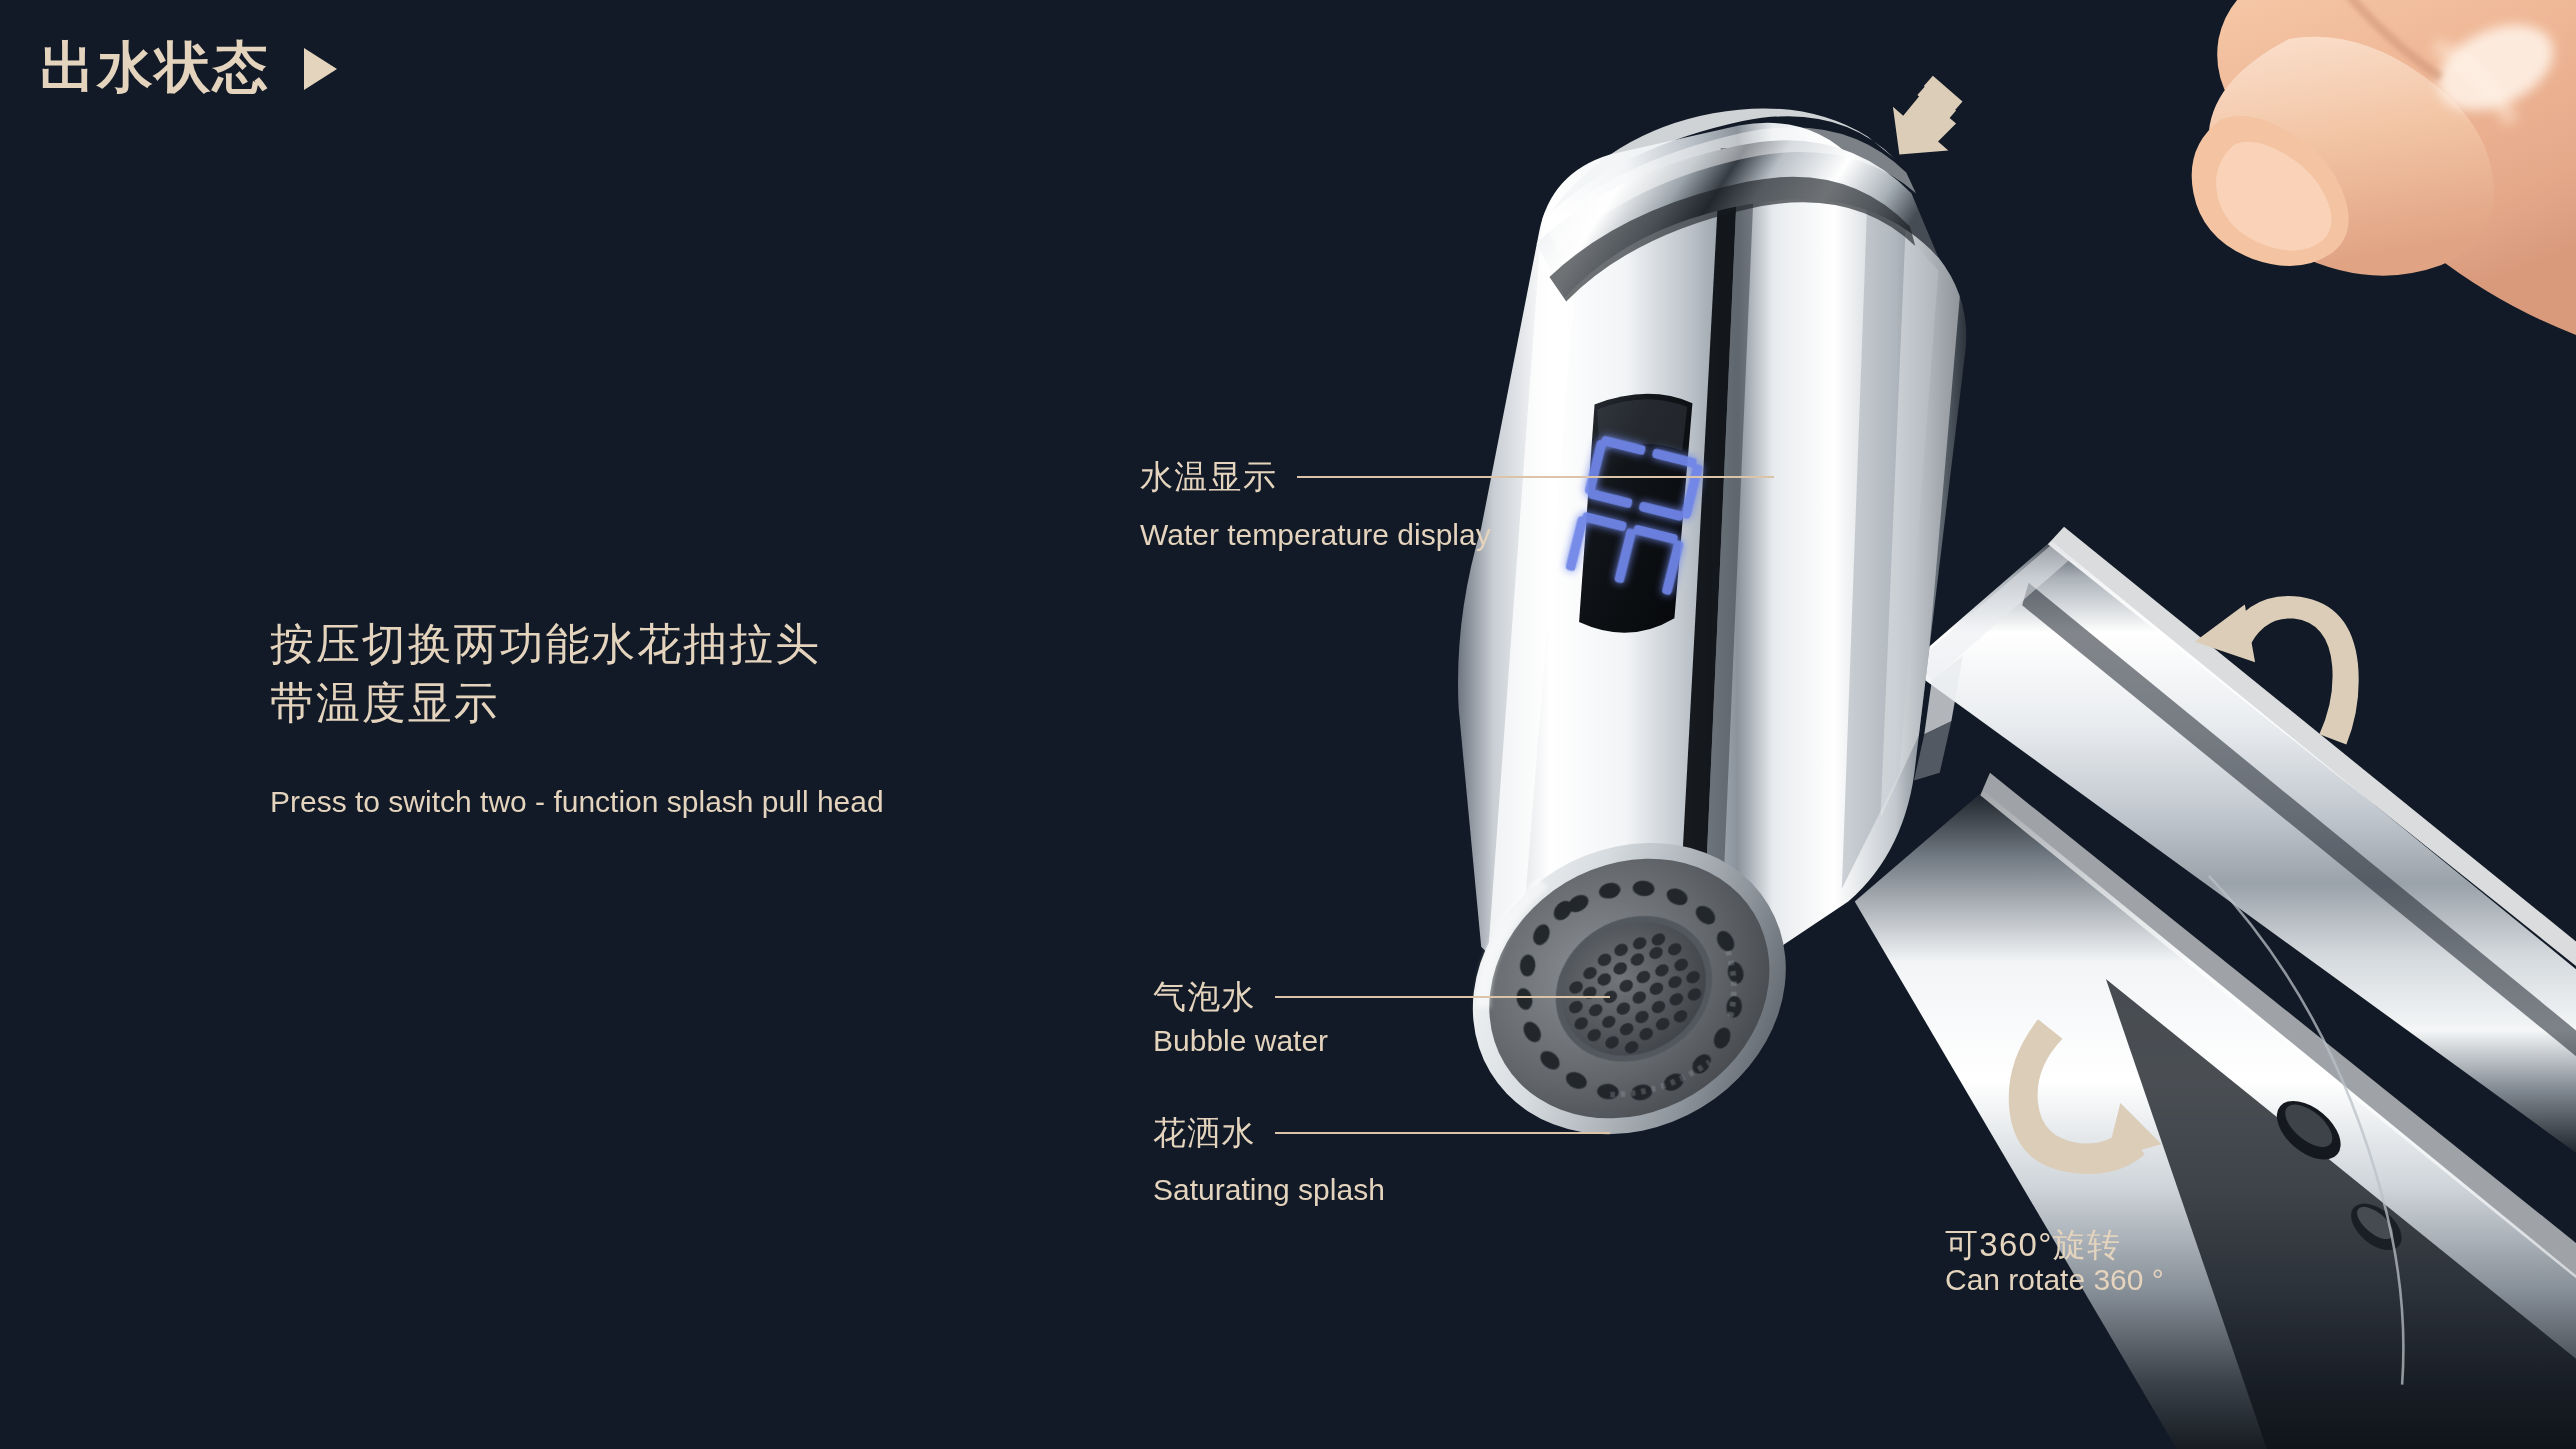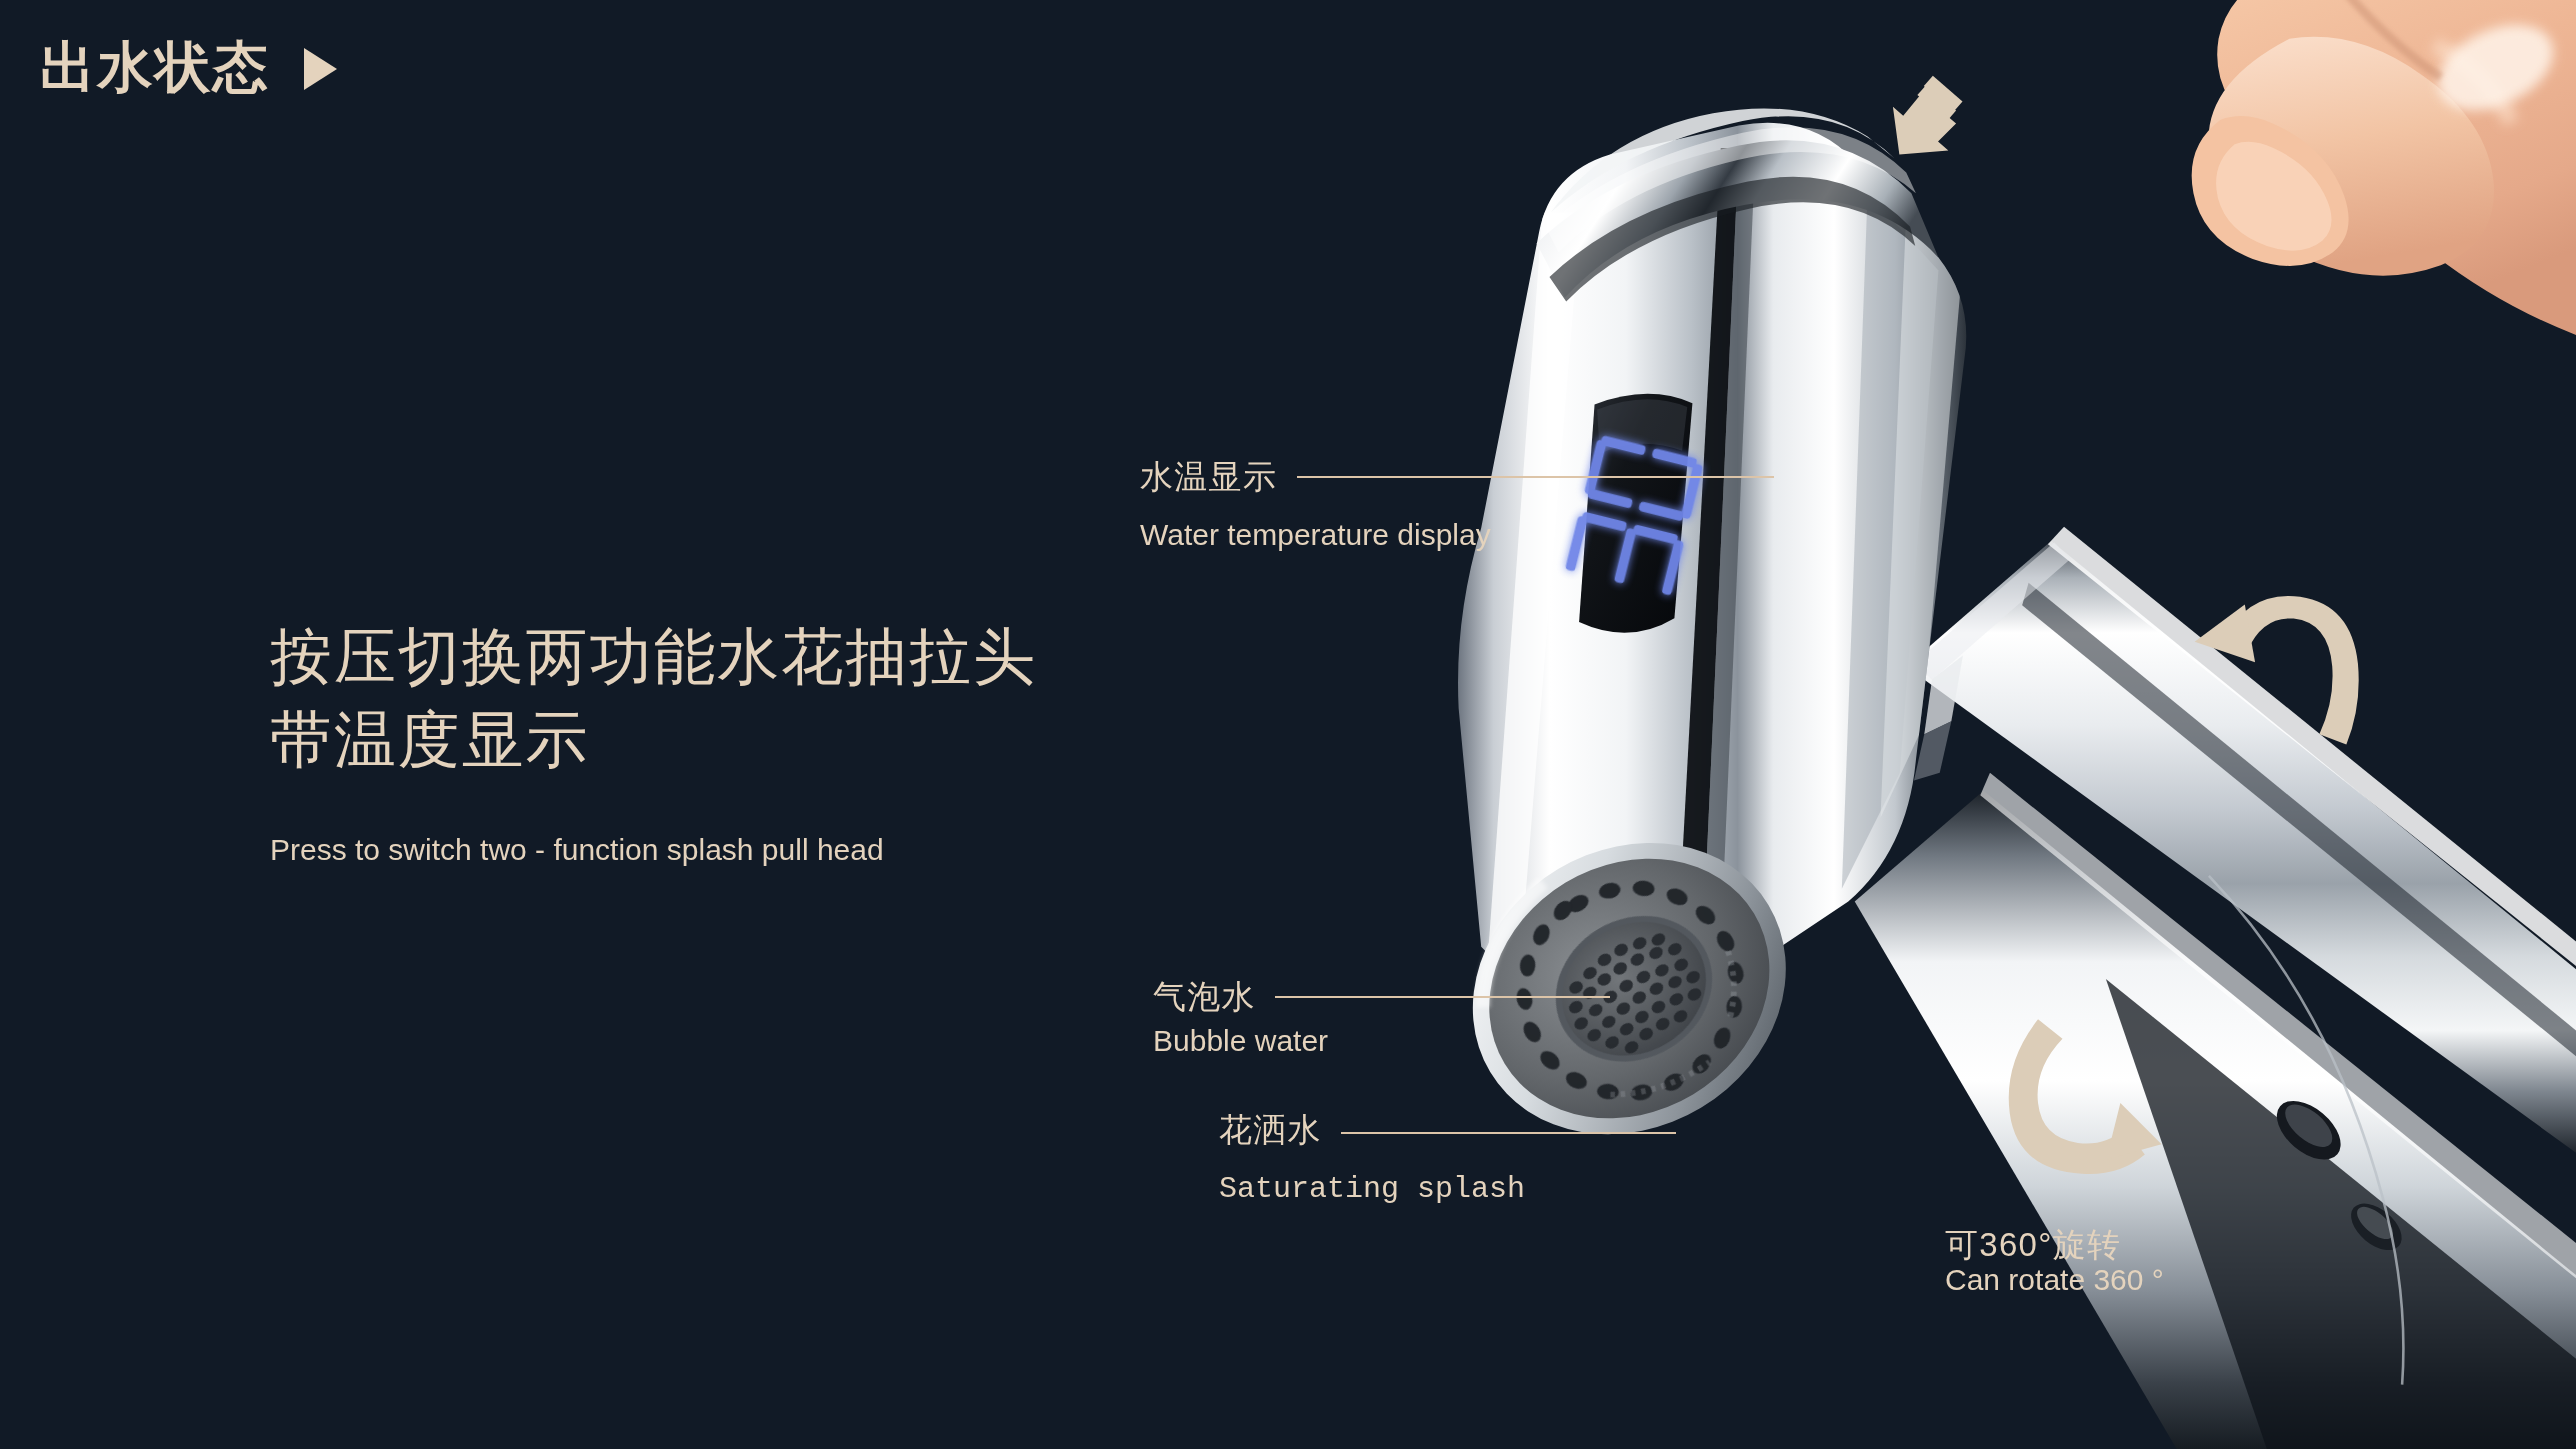--- a/index.html
+++ b/index.html
@@ -19,42 +19,42 @@
   }
   #header .tri{
     width:0;height:0;border-left:33px solid #e4d3bd;
     border-top:21px solid transparent;border-bottom:21px solid transparent;
     margin-top:2.6px;
   }
 
   
   #copy{position:absolute;left:270px;top:615px;}
   #copy .cn{
-    font-size:62px;color:#e4d3bd;line-height:1.34;letter-spacing:1.9px;white-space:nowrap;
+    font-size:44px;color:#e4d3bd;line-height:1.34;letter-spacing:1.9px;white-space:nowrap;
   }
   #copy .en{
     margin-top:45px;font-size:30px;color:#e4d3bd;line-height:1.58;white-space:nowrap;
   }
 
   
   .callout{position:absolute;}
   .callout .row{display:flex;align-items:center;text-align:center;}
   .callout .cn{font-size:33px;color:#e4d3bd;white-space:nowrap;letter-spacing:1.3px;line-height:1.1;}
   .callout .en{font-size:30px;color:#e4d3bd;white-space:nowrap;line-height:1.1;}
   .callout .lead{height:1.9px;background:#dcc4a8;margin-left:19.3px;}
 
   #co-temp{left:1140px;top:459px;}
   #co-temp .lead{width:477px;}
   #co-temp .en{margin-top:23px;}
 
   #co-bubble{left:1153px;top:979px;}
   #co-bubble .lead{width:335px;}
   #co-bubble .en{margin-top:9px;}
 
-  #co-spray{left:1219px;top:1115px;font-family:Liberation Mono, monospace;}
+  #co-spray{left:1153px;top:1115px;}
   #co-spray .lead{width:335px;}
   #co-spray .en{margin-top:22px;}
 
   #co-rotate{left:1945px;top:1227px;}
   #co-rotate .cn{font-size:33px;}
   #co-rotate .en{font-size:30px;}
 
   
   #product{position:absolute;left:0;top:0;width:2576px;height:1449px;}
   #product svg{display:block;}

